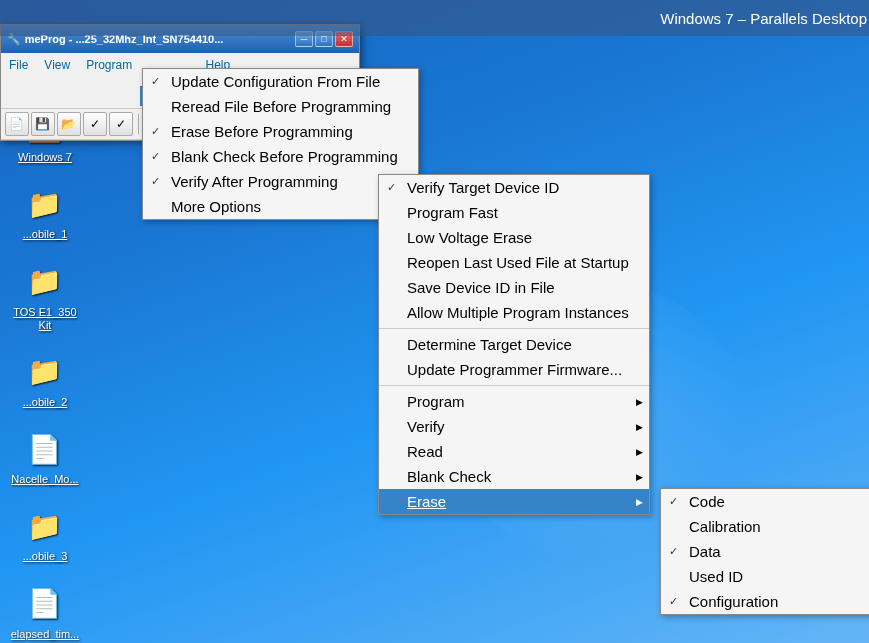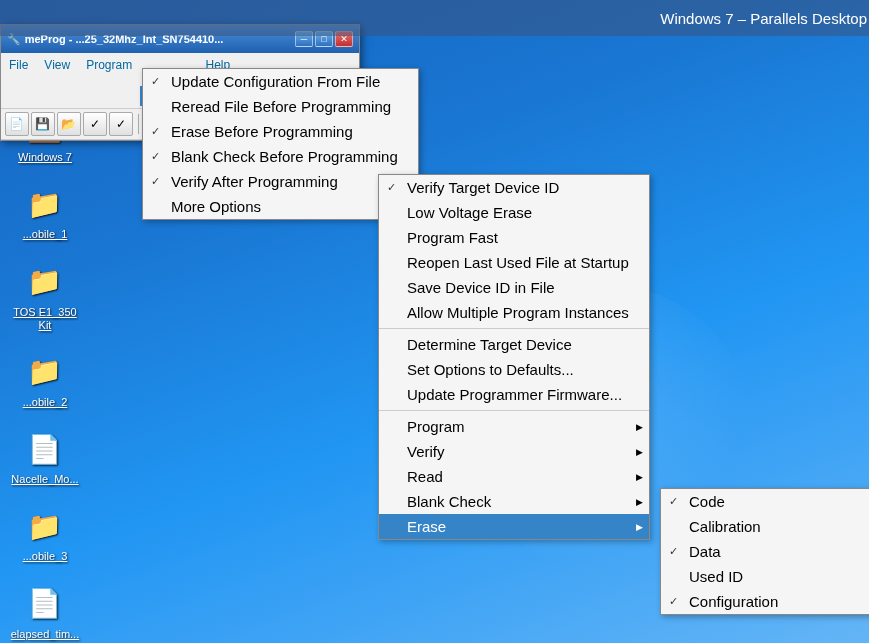--- a/index.html
+++ b/index.html
@@ -348,58 +348,55 @@
     <div class="dropdown-item has-submenu">
       <span>More Options</span>
     </div>
   </div>
 
   <div class="dropdown-menu menu-more-options">
     <div class="dropdown-item has-check">
       <span>Verify Target Device ID</span>
     </div>
     <div class="dropdown-item">
+      <span>Program Fast</span>
+    </div>
+    <div class="dropdown-item">
       <span>Low Voltage Erase</span>
     </div>
     <div class="dropdown-item">
-      <span>Program Fast</span>
-    </div>
-    <div class="dropdown-item">
       <span>Reopen Last Used File at Startup</span>
     </div>
     <div class="dropdown-item">
       <span>Save Device ID in File</span>
     </div>
     <div class="dropdown-item">
       <span>Allow Multiple Program Instances</span>
     </div>
     <div class="dropdown-separator"></div>
     <div class="dropdown-item">
       <span>Determine Target Device</span>
-    </div>
-    <div class="dropdown-item">
-      <span>Set Options to Defaults...</span>
     </div>
     <div class="dropdown-item">
       <span>Update Programmer Firmware...</span>
     </div>
     <div class="dropdown-separator"></div>
     <div class="dropdown-item has-submenu">
       <span>Program</span>
     </div>
     <div class="dropdown-item has-submenu">
       <span>Verify</span>
     </div>
     <div class="dropdown-item has-submenu">
       <span>Read</span>
     </div>
     <div class="dropdown-item has-submenu">
       <span>Blank Check</span>
     </div>
-    <div class="dropdown-item has-submenu" style="background:#3584c8; color:white;">
+    <div class="dropdown-item has-submenu" style="background:#3584c8; color:white;text-decoration:underline;">
       <span>Erase</span>
     </div>
   </div>
 
   <div class="dropdown-menu menu-erase">
     <div class="dropdown-item has-check">
       <span>Code</span>
     </div>
     <div class="dropdown-item">
       <span>Calibration</span>

